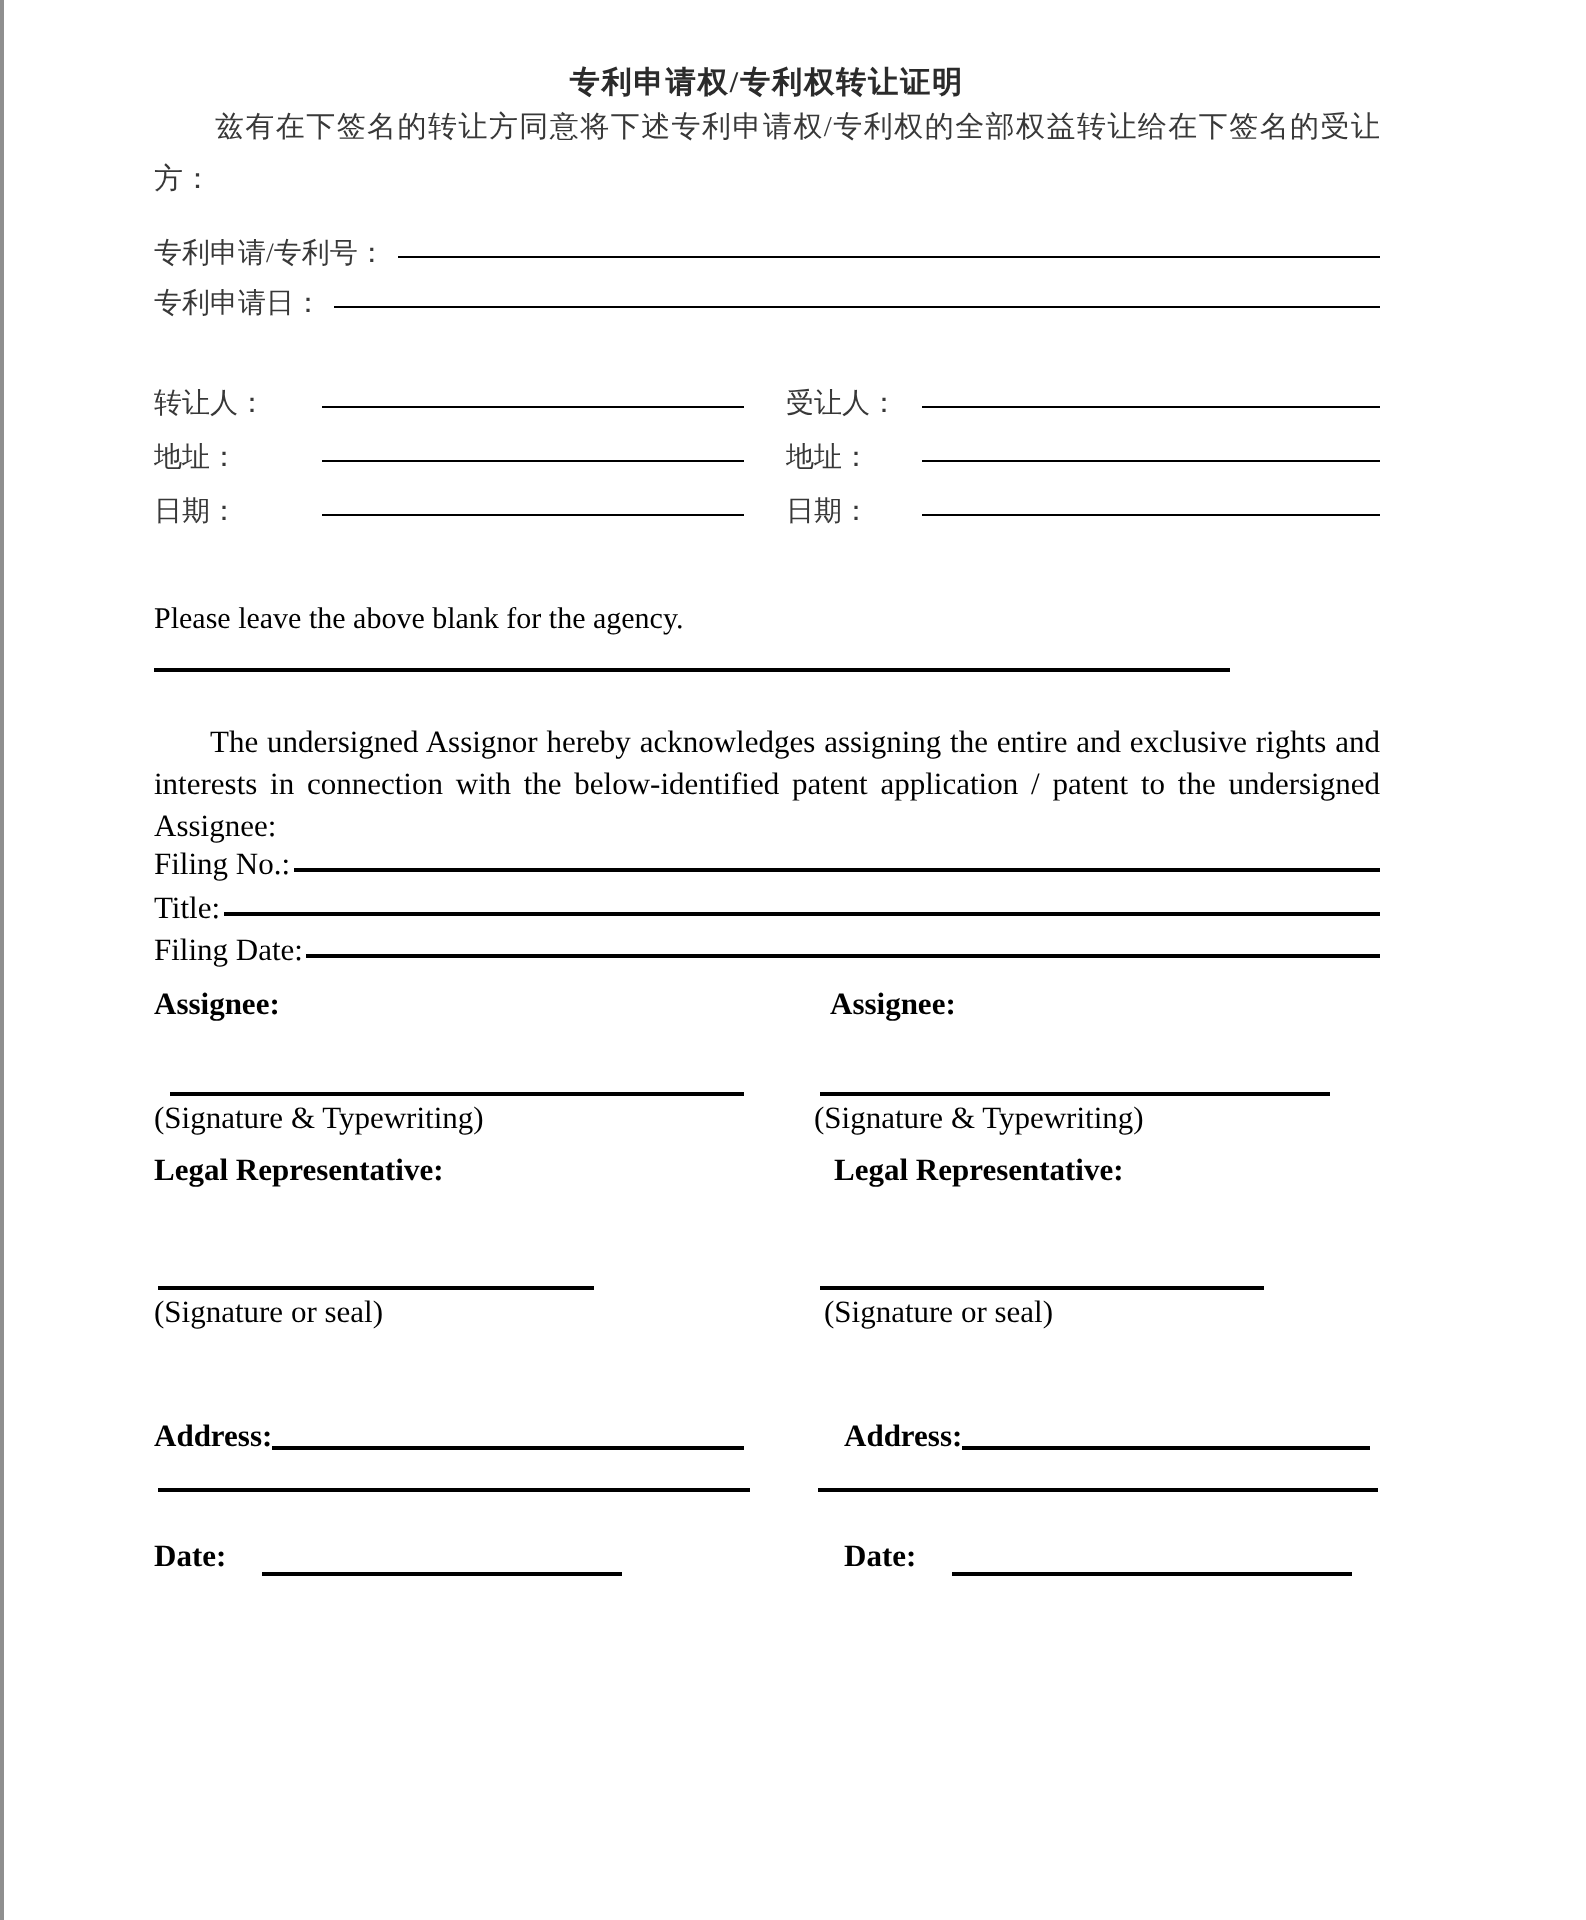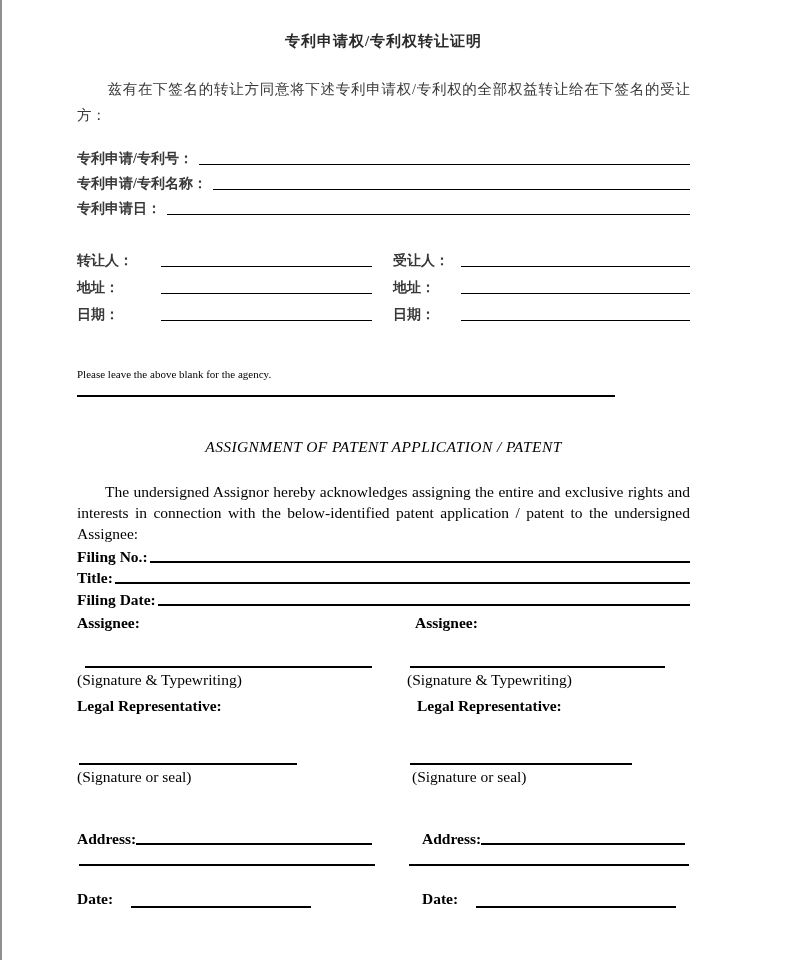--- a/index.html
+++ b/index.html
@@ -20,39 +20,39 @@
     color:var(--text);
     overflow:hidden;
   }
   
   .cn{color:var(--cn-text);}
   .cn-title{
     text-align:center;font-weight:bold;font-size:15px;
     letter-spacing:1px;margin-top:6px;color:#2b2b2b;
   }
   .cn-intro{
-    margin-top:25px;font-size:14.5px;line-height:26px;
+    font-size:14.5px;line-height:26px;
     text-indent:2.1em;text-align:justify;
   }
   .cn-fields{margin-top:15px;}
-  .frow{display:flex;align-items:flex-end;height:25px;font-size:14px;font-weight:bold;}
+  .frow{display:flex;align-items:flex-start;height:25px;font-size:14px;}
   .frow .flabel{white-space:nowrap;padding-right:6px;}
   .blank{
     flex:1;border-bottom:1.5px solid var(--rule);
     margin-bottom:3px;min-height:10px;
   }
   .blank.thick{border-bottom-width:2px;}
   
   .parties{margin-top:25px;display:grid;grid-template-columns:316px 1fr;}
   .parties .frow{height:27px;}
   .pcol-left{padding-right:21px;}
   .pcol-left .flabel{min-width:78px;}
   .pcol-right .flabel{min-width:62px;}
   
-  .agency-note{margin-top:44px;font-size:11px;}
+  .agency-note{margin-top:28px;font-size:15px;}
   .agency-rule{width:538px;border-bottom:2px solid var(--rule);margin-top:15px;}
   
   .en-title{
     margin-top:41px;text-align:center;font-style:italic;
     font-size:15.5px;letter-spacing:0.4px;
   }
   .en-intro{
     margin-top:25px;font-size:15.5px;line-height:21px;
     text-align:justify;text-indent:28px;
   }
@@ -95,24 +95,20 @@
   <div class="cn-title">专利申请权/专利权转让证明</div>
 
   <div class="cn-intro cn">兹有在下签名的转让方同意将下述专利申请权/专利权的全部权益转让给在下签名的受让方：</div>
 
   <div class="cn-fields cn">
     <div class="frow">
       <span class="flabel">专利申请/专利号：</span>
       <span class="blank"></span>
     </div>
     <div class="frow">
-      <span class="flabel">专利申请/专利名称：</span>
-      <span class="blank"></span>
-    </div>
-    <div class="frow">
       <span class="flabel">专利申请日：</span>
       <span class="blank"></span>
     </div>
   </div>
 
   <div class="parties cn">
     <div class="pcol-left">
       <div class="frow">
         <span class="flabel">转让人：</span>
         <span class="blank"></span>
@@ -138,21 +134,20 @@
       <div class="frow">
         <span class="flabel">日期：</span>
         <span class="blank"></span>
       </div>
     </div>
   </div>
 
   <div class="agency-note">Please leave the above blank for the agency.</div>
   <div class="agency-rule"></div>
 
-  <div class="en-title">ASSIGNMENT OF PATENT APPLICATION / PATENT</div>
 
   <div class="en-intro">The undersigned Assignor hereby acknowledges assigning the entire and exclusive rights and interests in connection with the below-identified patent application / patent to the undersigned Assignee:</div>
 
   <div class="en-fields">
     <div class="frow">
       <span class="flabel">Filing No.:</span>
       <span class="blank thick"></span>
     </div>
     <div class="frow">
       <span class="flabel">Title:</span>

